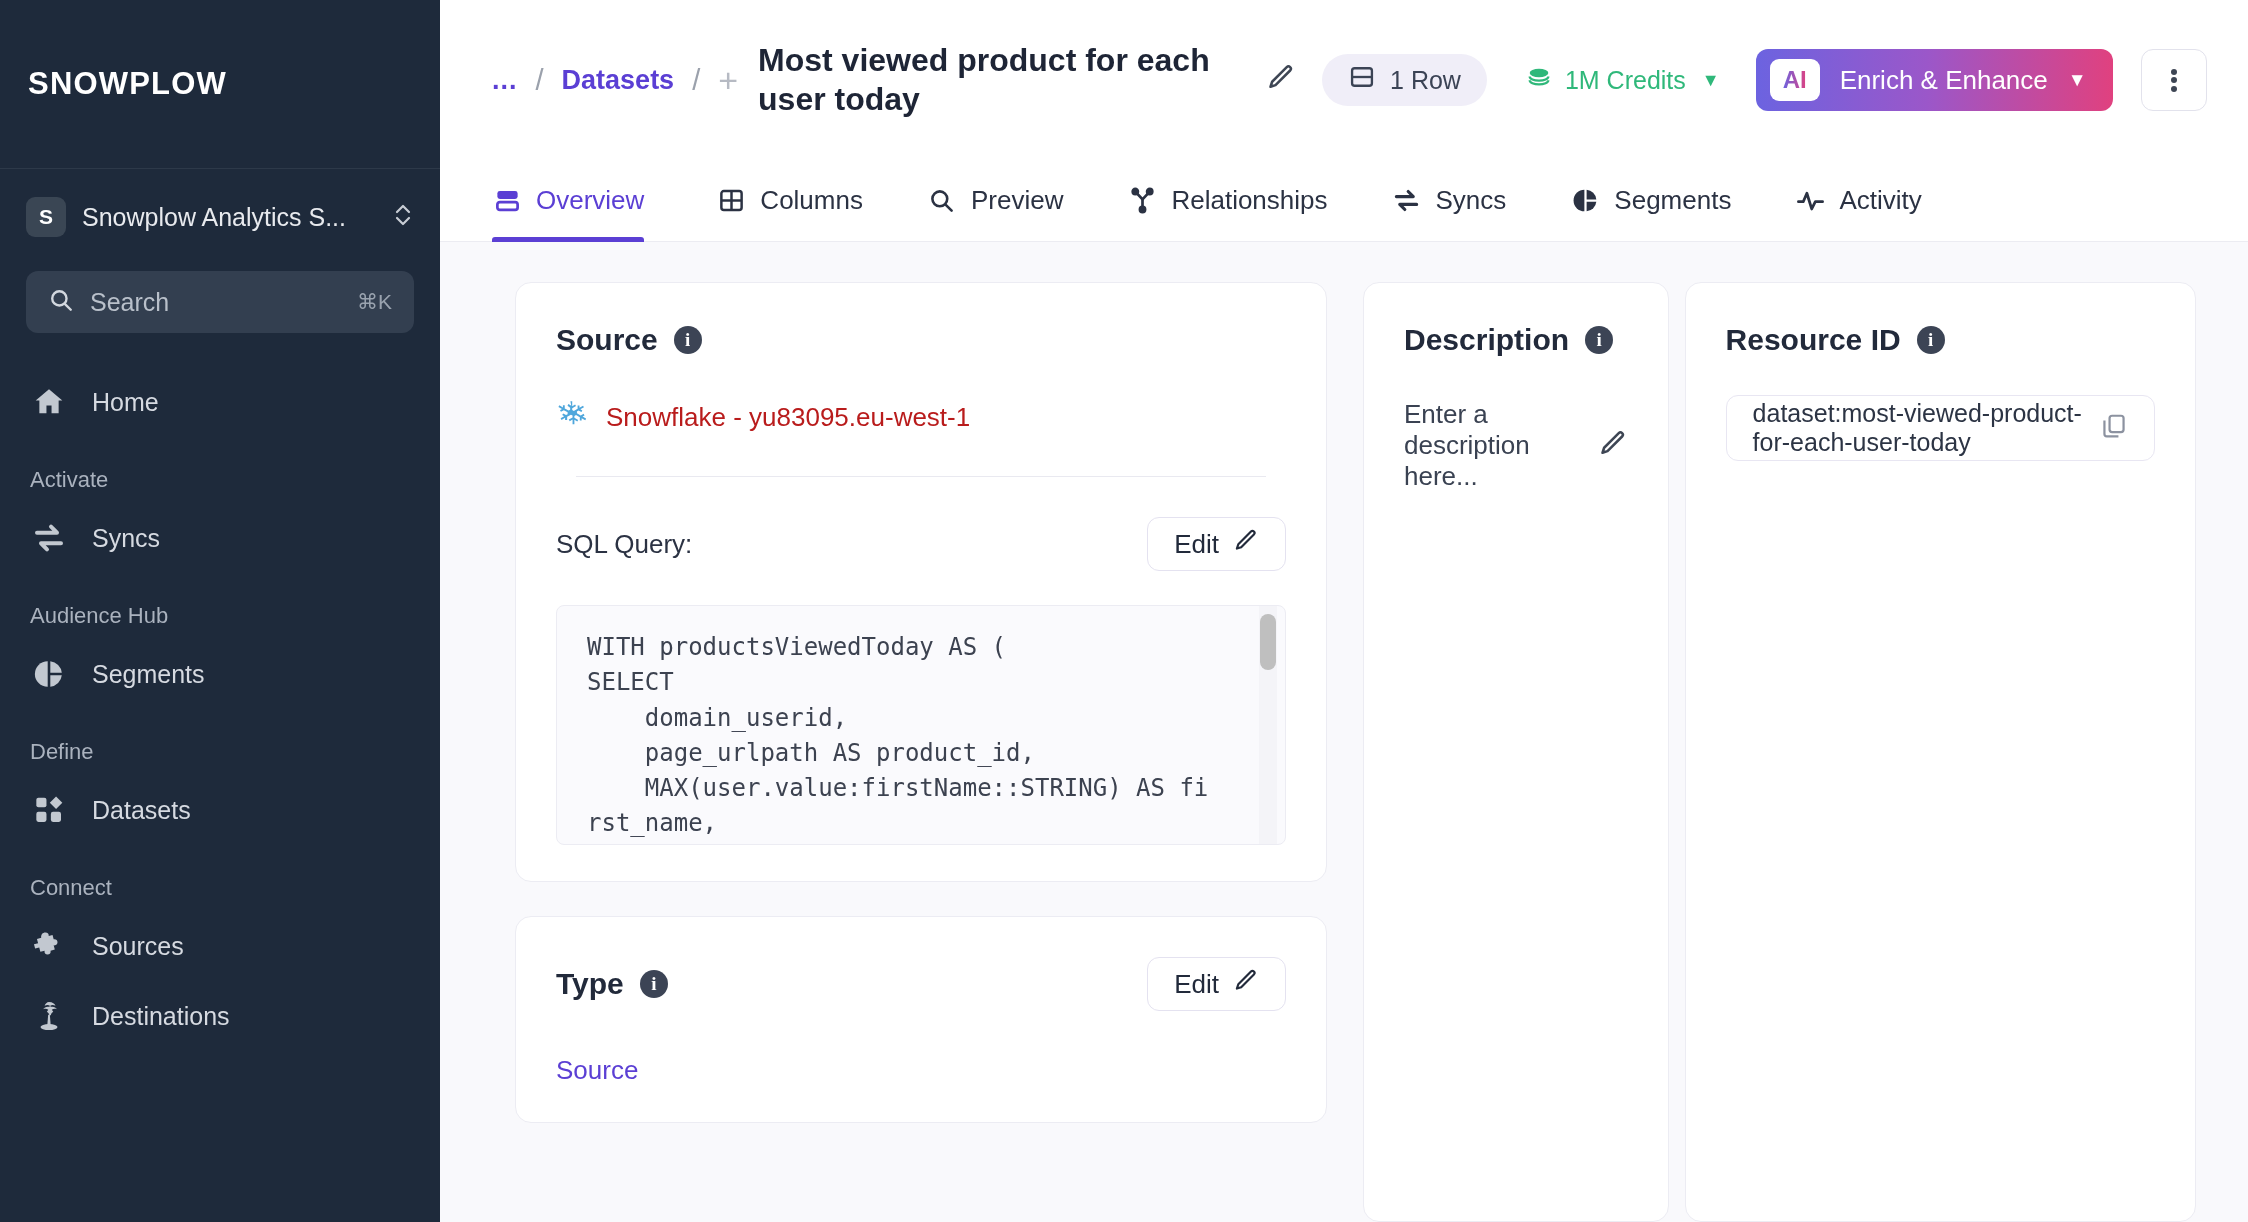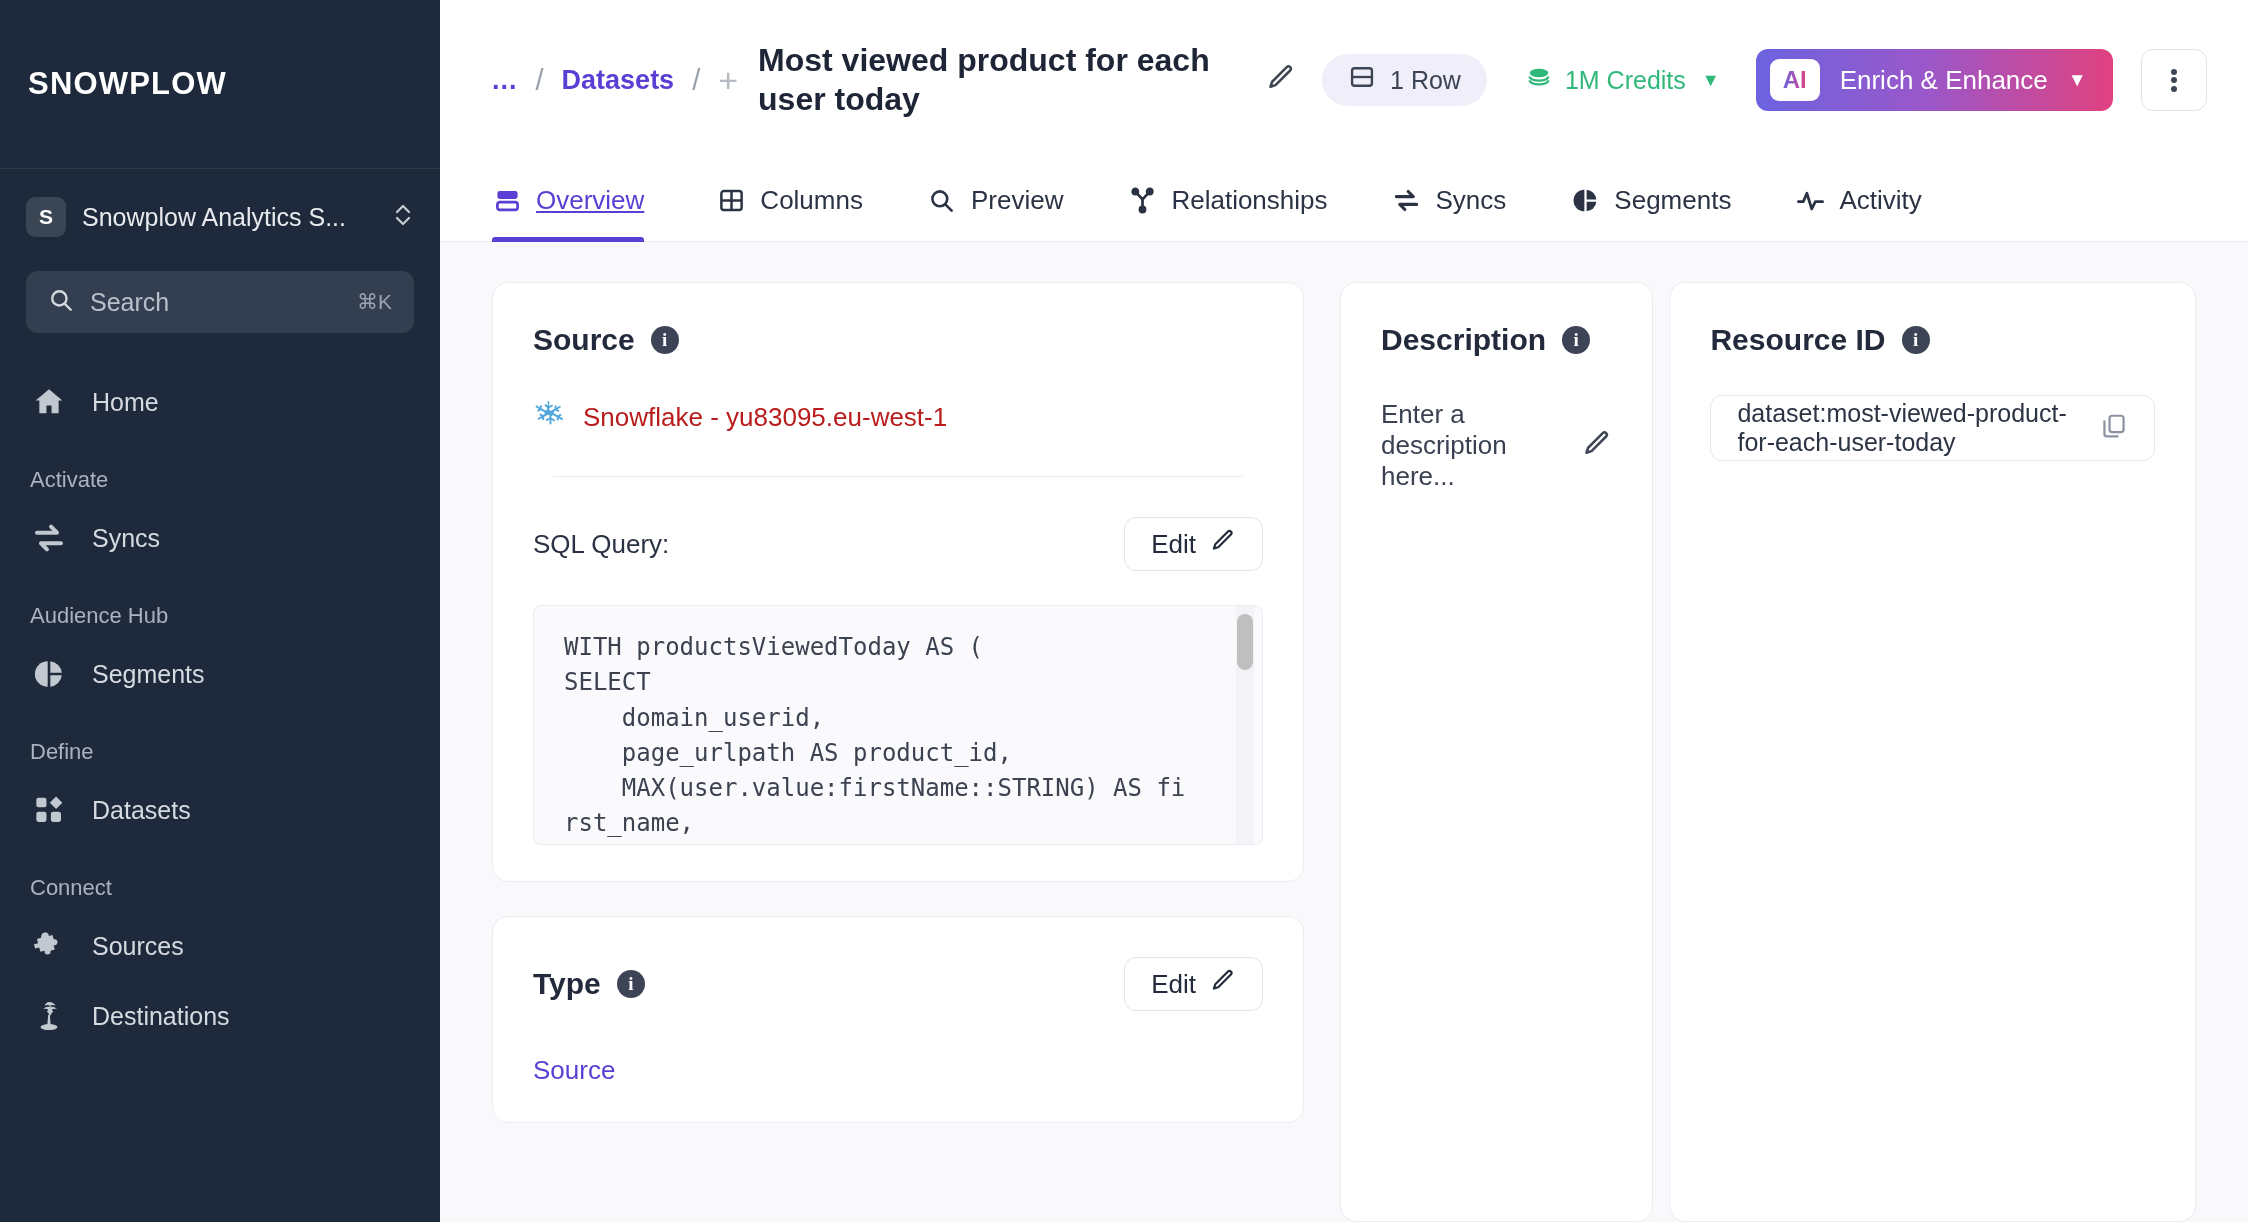--- a/index.html
+++ b/index.html
@@ -181,34 +181,35 @@
   }
   .tab {
     display: flex; align-items: center; gap: 14px;
     padding: 0 32px;
     font-size: 26px; color: #2B3243;
     cursor: pointer;
     position: relative;
   }
   .tab:first-child { padding-left: 0; padding-right: 40px; }
   .tab .tic { display:flex; align-items:center; justify-content:center; width: 30px; color:#2B3243; }
-  .tab.active { color: #5B3FD4; text-decoration: underline; }
+  .tab.active { color: #5B3FD4; }
   .tab.active .tic { color: #5B3FD4; }
   .tab.active::after {
     content: ""; position: absolute;
     left: 0; right: 40px; bottom: -1px;
     height: 5px; background: #5B3FD4; border-radius: 3px 3px 0 0;
   }
 
   .content {
     flex: 1;
     display: flex;
     gap: 36px;
     padding: 40px 52px 0 52px;
     overflow: hidden;
+    margin-left: 23px;
   }
   .col-left { width: 812px; flex: 0 0 812px; display: flex; flex-direction: column; gap: 34px; }
   .col-right { flex: 1; display: flex; gap: 16px; }
 
   .card {
     background: #ffffff;
     border: 1px solid #ECECF3;
     border-radius: 16px;
     padding: 40px 40px 36px 40px;
   }

